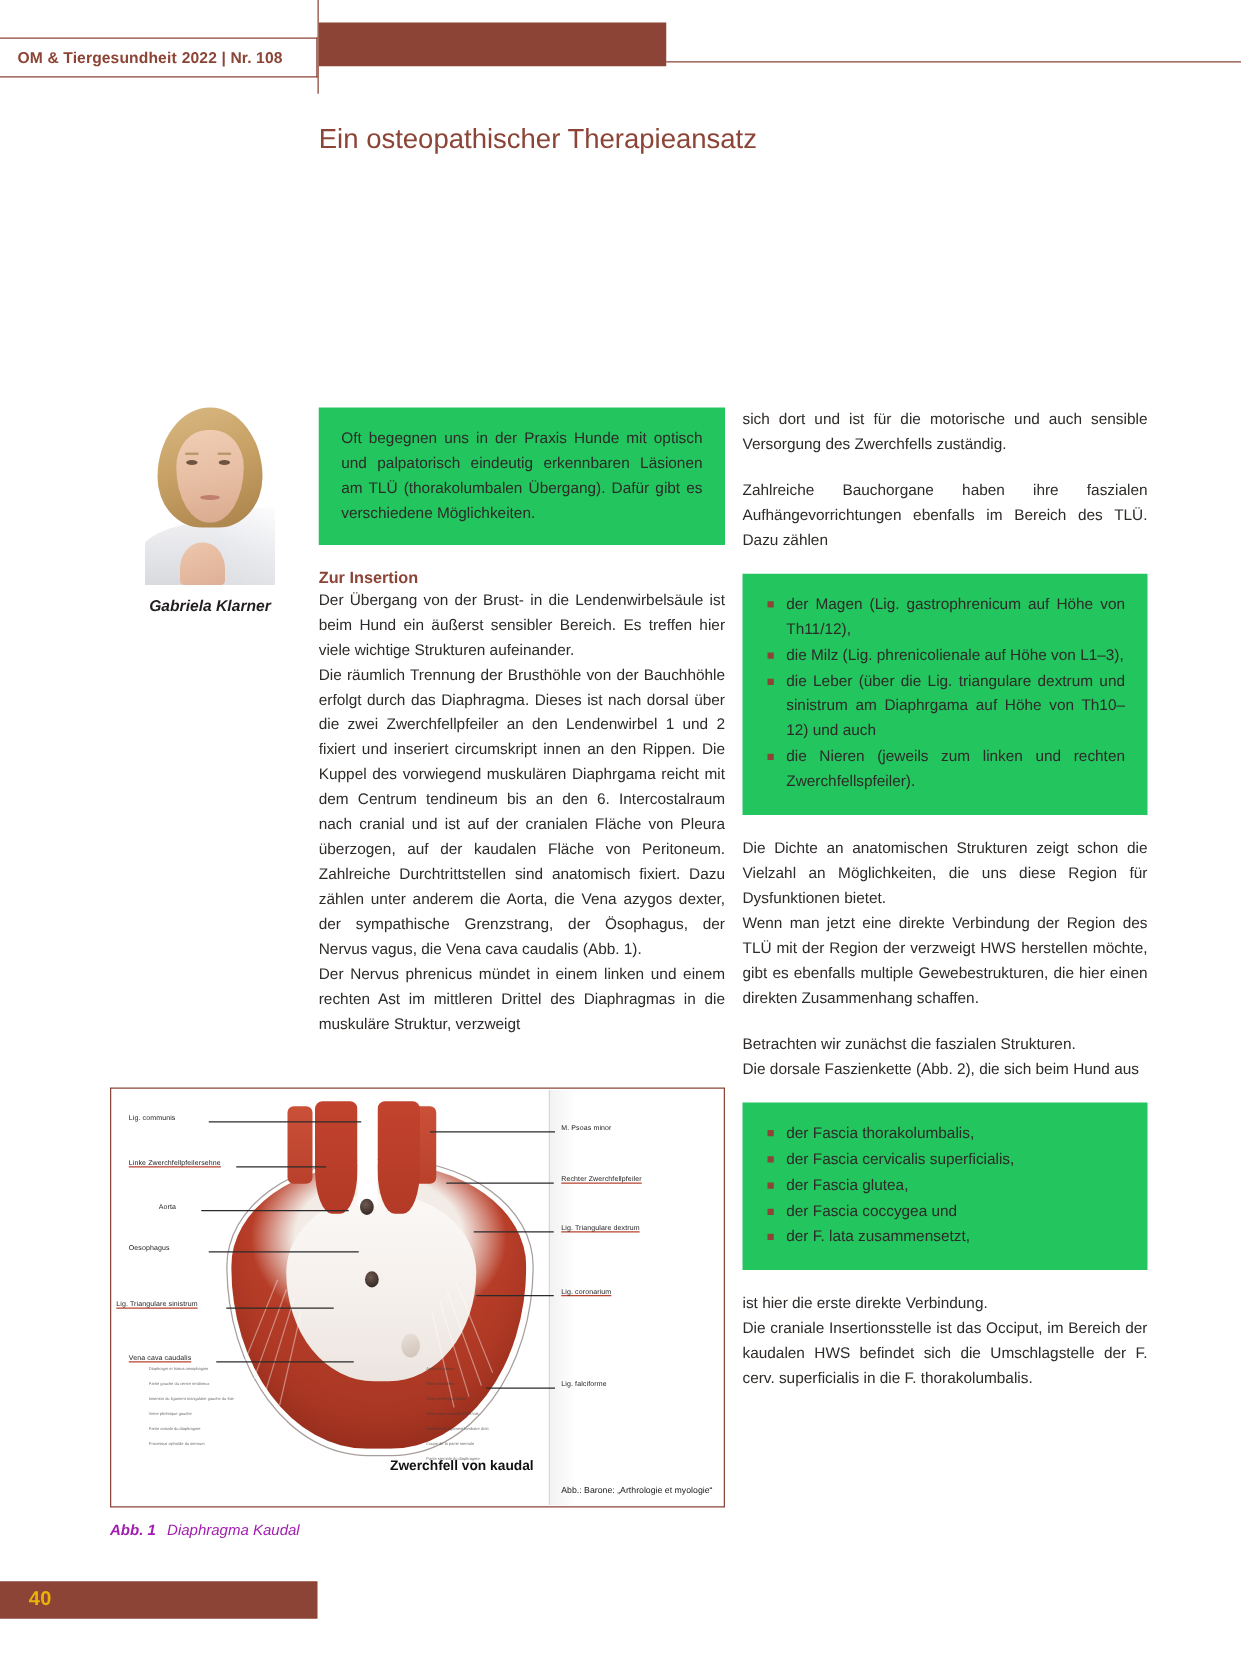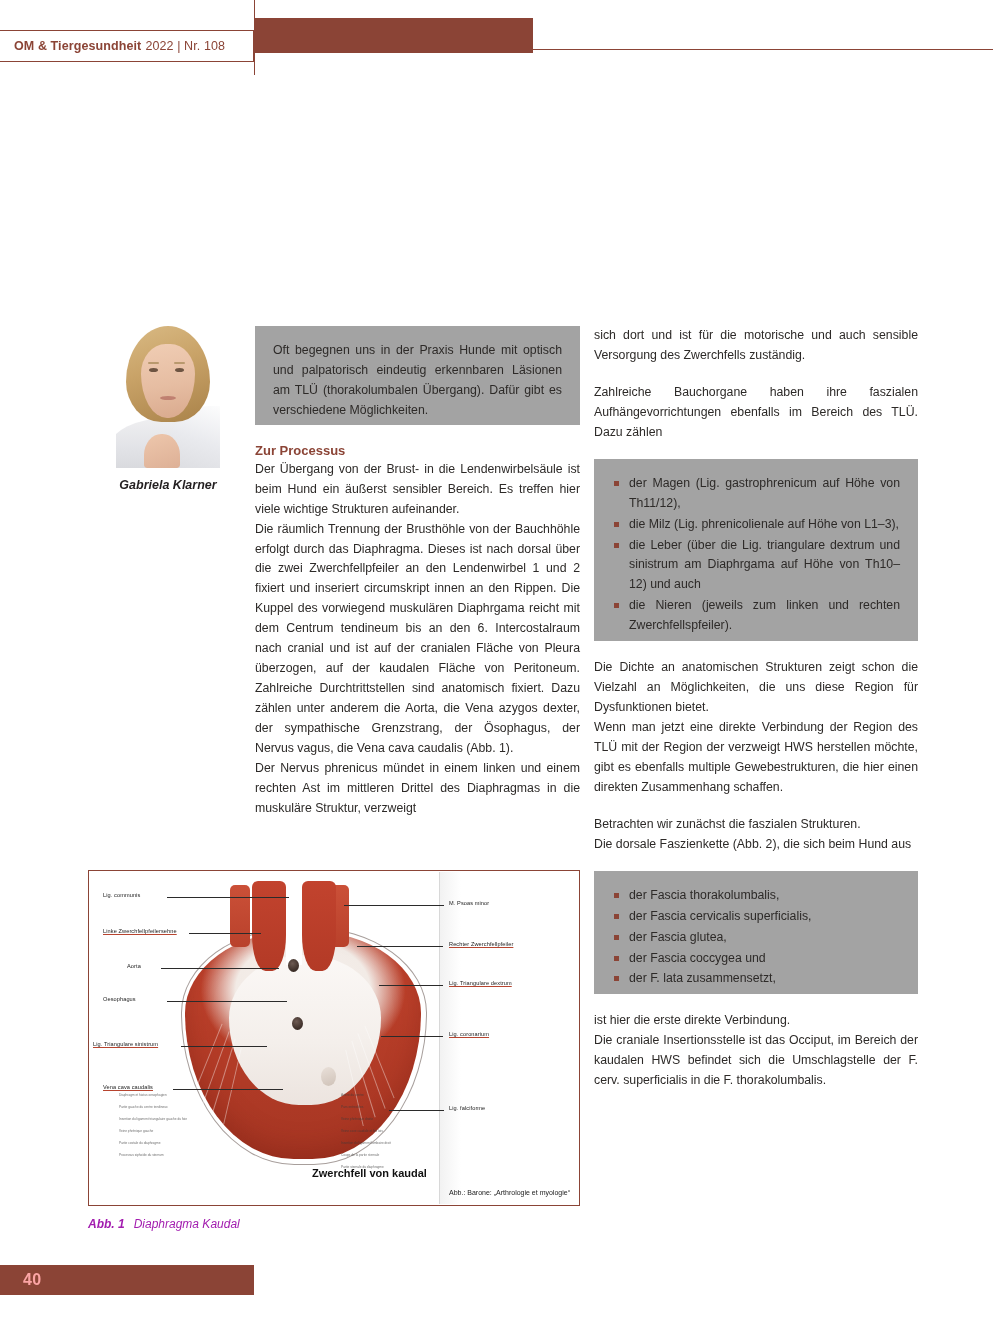--- a/index.html
+++ b/index.html
@@ -36,21 +36,21 @@
     padding-left: 14px;
     font-size: 12.5px;
     color: #8b4436;
     letter-spacing: .1px;
     white-space: nowrap;
   }
   .masthead-title {
     font-weight: bold;
   }
   .masthead-issue {
-    font-weight: normal;
+    font-weight: bold;
     margin-left: 4px;
   }
   .masthead-stub {
     position: absolute;
     left: 254px;
     top: 0;
     width: 1px;
     height: 75px;
     background: #8b4436;
   }
@@ -201,22 +201,22 @@
   .author-name {
     margin-top: 10px;
     font-size: 12.5px;
     font-weight: bold;
     font-style: italic;
     color: #231f20;
   }
 
   
   .tint-box {
-    background: #a3a3a3;
-    padding: 15px 18px 4px 18px;
+    background: #22c55e;
+    padding: 15px 18px 15px 18px;
     box-sizing: border-box;
   }
   .tint-box p {
     margin: 0;
     font-size: 12.3px;
     line-height: 1.62;
     text-align: justify;
     color: #2d2a28;
   }
   ul.tint-list {
@@ -422,37 +422,38 @@
     width: 254px;
     height: 30px;
     background: #8b4436;
   }
   .page-num {
     position: absolute;
     left: 23px;
     top: 6px;
     font-size: 16px;
     font-weight: bold;
-    color: #fca5a5;
+    color: #eab308;
     letter-spacing: .3px;
   }
 </style>
 </head>
 <body>
 
 <div class="masthead">
   <div class="masthead-inner">
     <span class="masthead-title">OM &amp; Tiergesundheit</span><span class="masthead-issue">2022 | Nr. 108</span>
   </div>
 </div>
 <div class="masthead-stub"></div>
 <div class="header-bar"></div>
 <div class="header-rule"></div>
 
 <div class="title-block">
+  <h2 class="doc-subtitle">Ein osteopathischer Therapieansatz</h2>
 </div>
 
 <div class="author-block">
   <div class="author-photo">
     <div class="ph-shoulder"></div>
     <div class="ph-shoulder2"></div>
     <div class="ph-hair"></div>
     <div class="ph-face"></div>
     <div class="ph-brow l"></div>
     <div class="ph-brow r"></div>
@@ -463,21 +464,21 @@
   </div>
   <div class="author-name">Gabriela Klarner</div>
 </div>
 
 <div class="col-left">
 
   <div class="tint-box">
     <p>Oft begegnen uns in der Praxis Hunde mit optisch und palpatorisch eindeutig erkennbaren Läsionen am TLÜ (thorakolumbalen Übergang). Dafür gibt es verschiedene Möglichkeiten.</p>
   </div>
 
-  <h3 class="sect-head">Zur Processus</h3>
+  <h3 class="sect-head">Zur Insertion</h3>
 
   <p class="body">Der Übergang von der Brust- in die Lendenwirbelsäule ist beim Hund ein äußerst sensibler Bereich. Es treffen hier viele wichtige Strukturen aufeinander.</p>
   <p class="body">Die räumlich Trennung der Brusthöhle von der Bauchhöhle erfolgt durch das Diaphragma. Dieses ist nach dorsal über die zwei Zwerchfellpfeiler an den Lendenwirbel 1 und 2 fixiert und inseriert circumskript innen an den Rippen. Die Kuppel des vorwiegend muskulären Diaphrgama reicht mit dem Centrum tendineum bis an den 6. Intercostalraum nach cranial und ist auf der cranialen Fläche von Pleura überzogen, auf der kaudalen Fläche von Peritoneum. Zahlreiche Durchtrittstellen sind anatomisch fixiert. Dazu zählen unter anderem die Aorta, die Vena azygos dexter, der sympathische Grenzstrang, der Ösophagus, der Nervus vagus, die Vena cava caudalis (Abb. 1).</p>
   <p class="body">Der Nervus phrenicus mündet in einem linken und einem rechten Ast im mittleren Drittel des Diaphragmas in die muskuläre Struktur, verzweigt</p>
 
 </div>
 
 <div class="col-right">
 
   <p class="body">sich dort und ist für die motorische und auch sensible Versorgung des Zwerchfells zuständig.</p>

